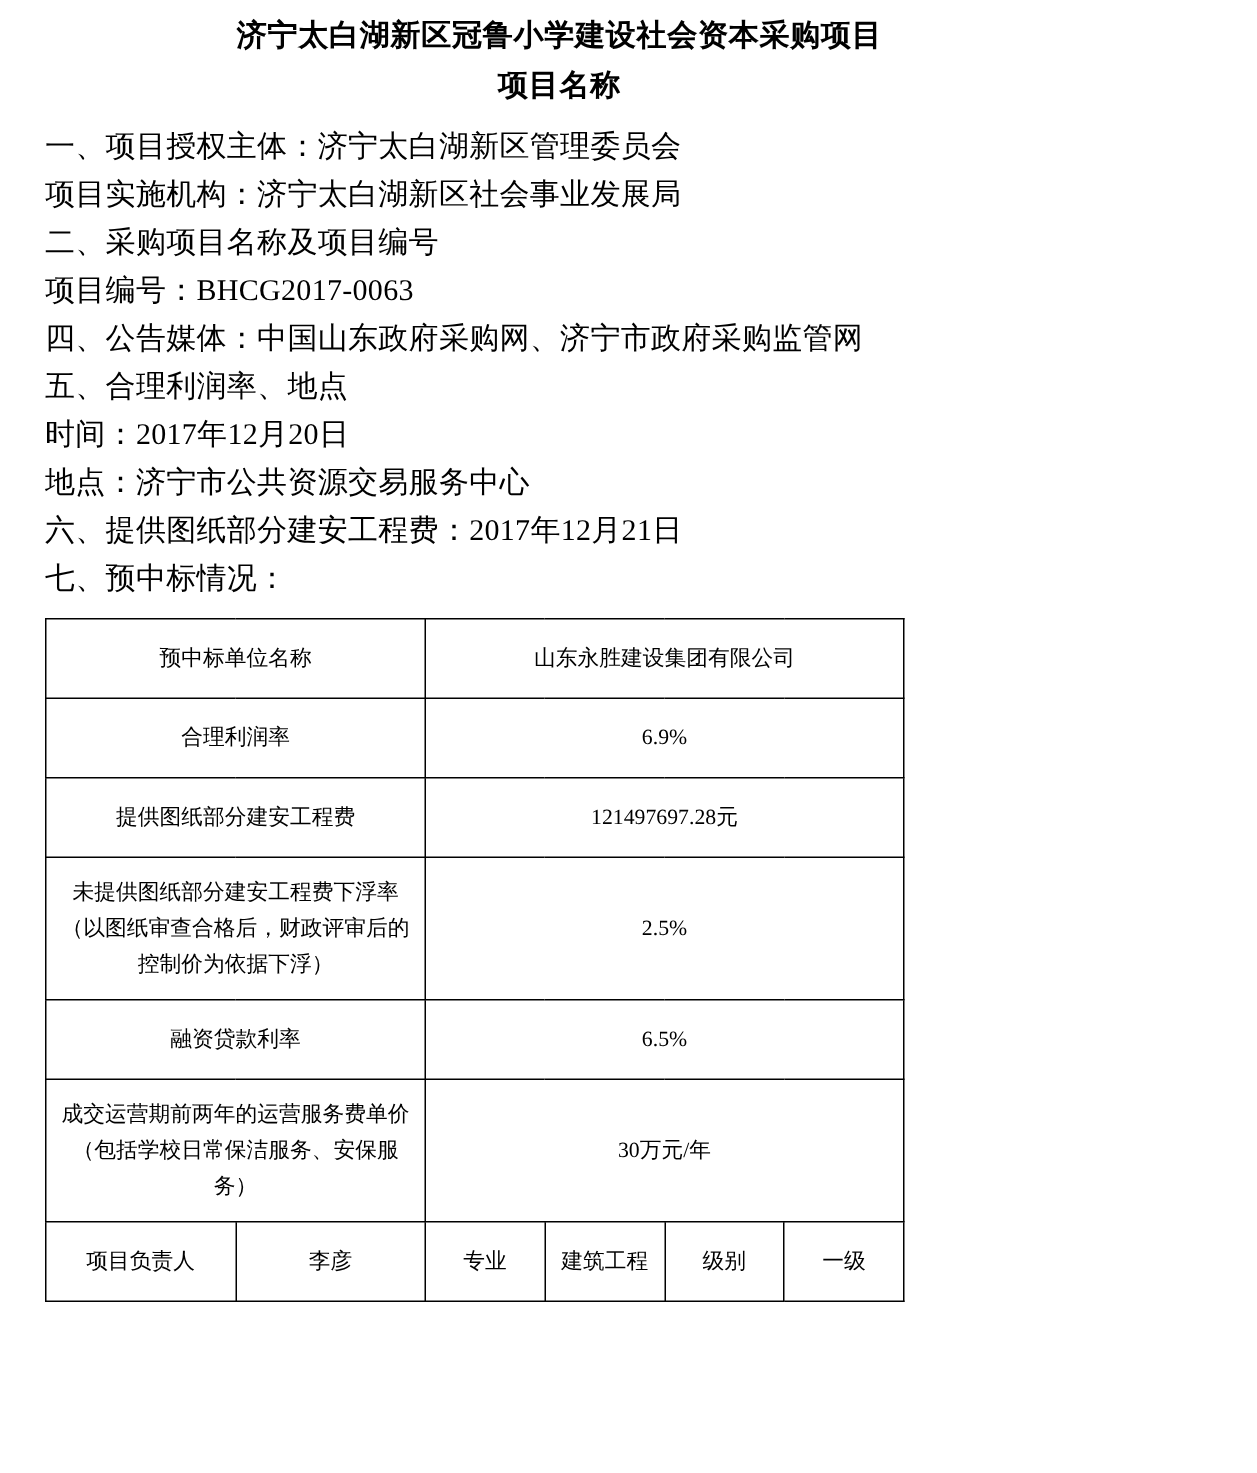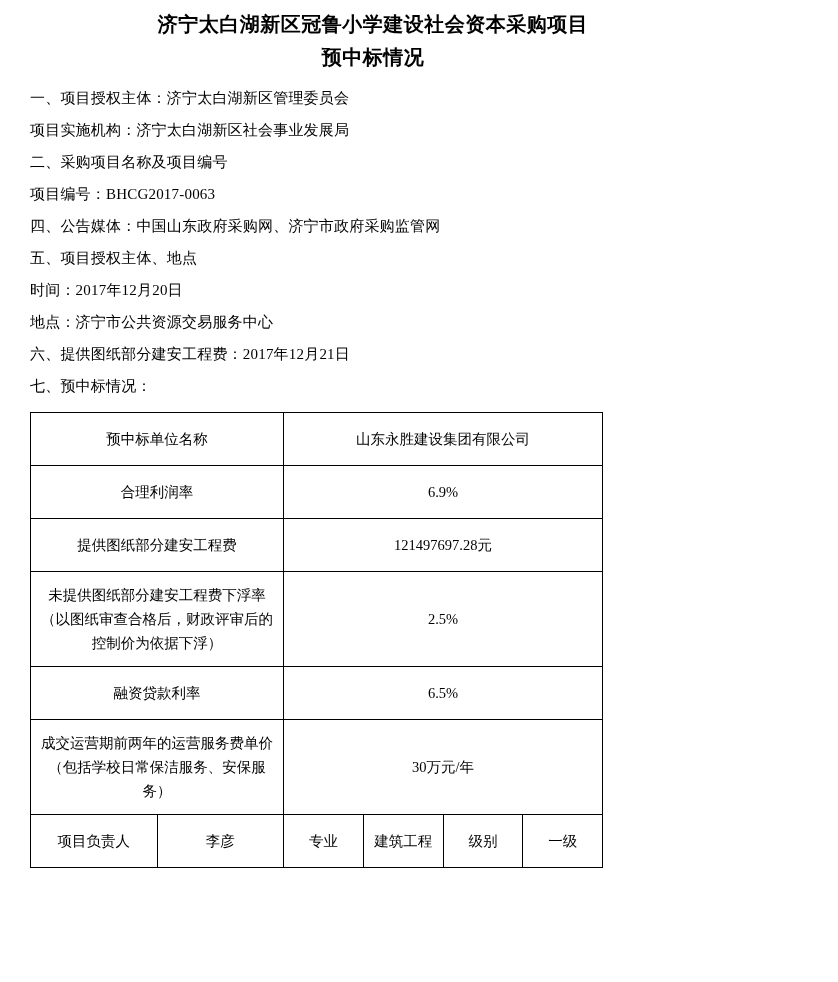--- a/index.html
+++ b/index.html
@@ -30,21 +30,21 @@
   }
   .title-line2 {
     text-align: center;
     font-size: 20px;
     font-weight: bold;
     line-height: 34px;
     letter-spacing: 0.5px;
     margin-bottom: 8px;
   }
   .para {
-    font-size: 15px;
+    font-size: 20px;
     line-height: 32px;
     margin: 0;
     padding-left: 4px;
     letter-spacing: 0.2px;
   }
   .table-wrap {
     margin-top: 10px;
     padding-left: 4px;
   }
   table.bid {
@@ -79,28 +79,28 @@
   td.f-c4 { width: 110px; }
   td.f-c5 { width: 70px; }
   td.f-c6 { width: 62px; }
 </style>
 </head>
 <body>
 
 <div class="page">
 
   <div class="title">济宁太白湖新区冠鲁小学建设社会资本采购项目</div>
-  <div class="title-line2">预中标情况</div>
+  <div class="title-line2">项目名称</div>
 
   <p class="para">一、项目授权主体：济宁太白湖新区管理委员会</p>
   <p class="para">项目实施机构：济宁太白湖新区社会事业发展局</p>
   <p class="para">二、采购项目名称及项目编号</p>
   <p class="para">项目编号：BHCG2017-0063</p>
   <p class="para">四、公告媒体：中国山东政府采购网、济宁市政府采购监管网</p>
-  <p class="para">五、项目授权主体、地点</p>
+  <p class="para">五、合理利润率、地点</p>
   <p class="para">时间：2017年12月20日</p>
   <p class="para">地点：济宁市公共资源交易服务中心</p>
   <p class="para">六、提供图纸部分建安工程费：2017年12月21日</p>
   <p class="para">七、预中标情况：</p>
 
   <div class="table-wrap">
     <table class="bid">
       <tbody>
         <tr>
           <td class="label-cell r-normal" colspan="2">预中标单位名称</td>

